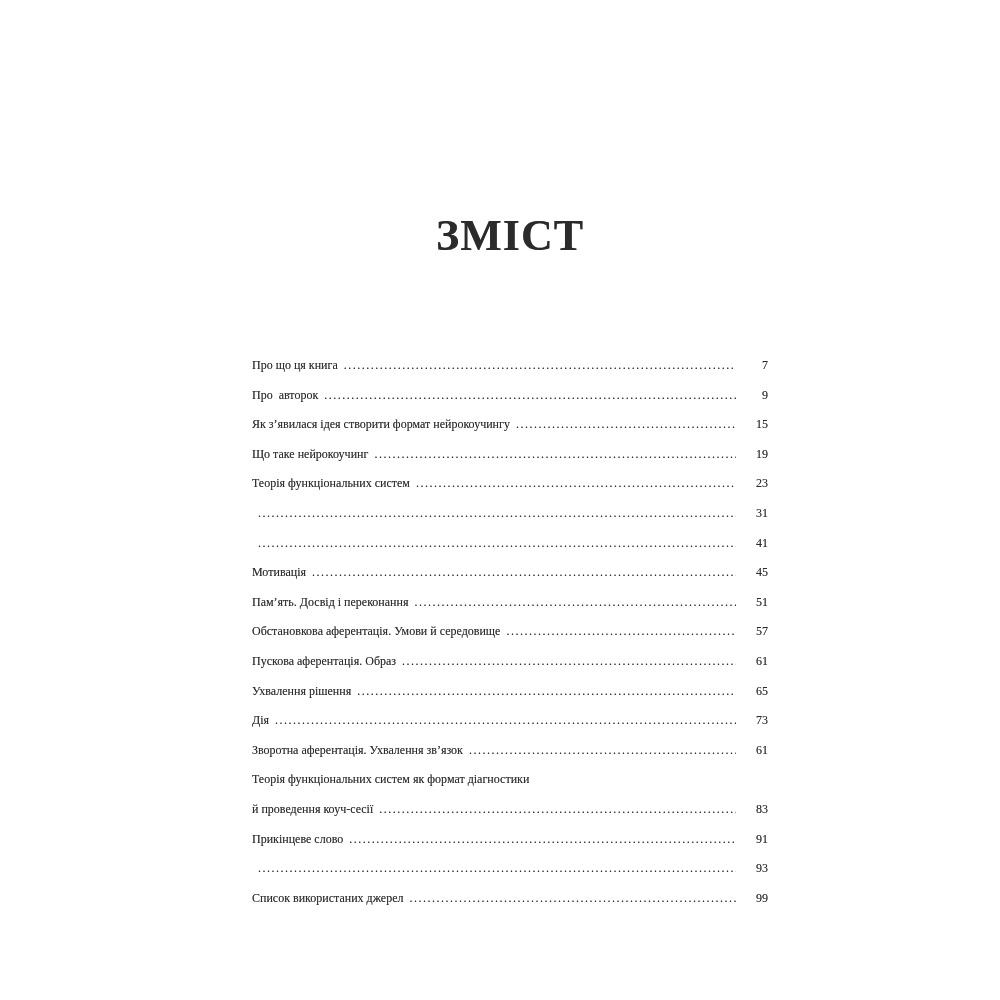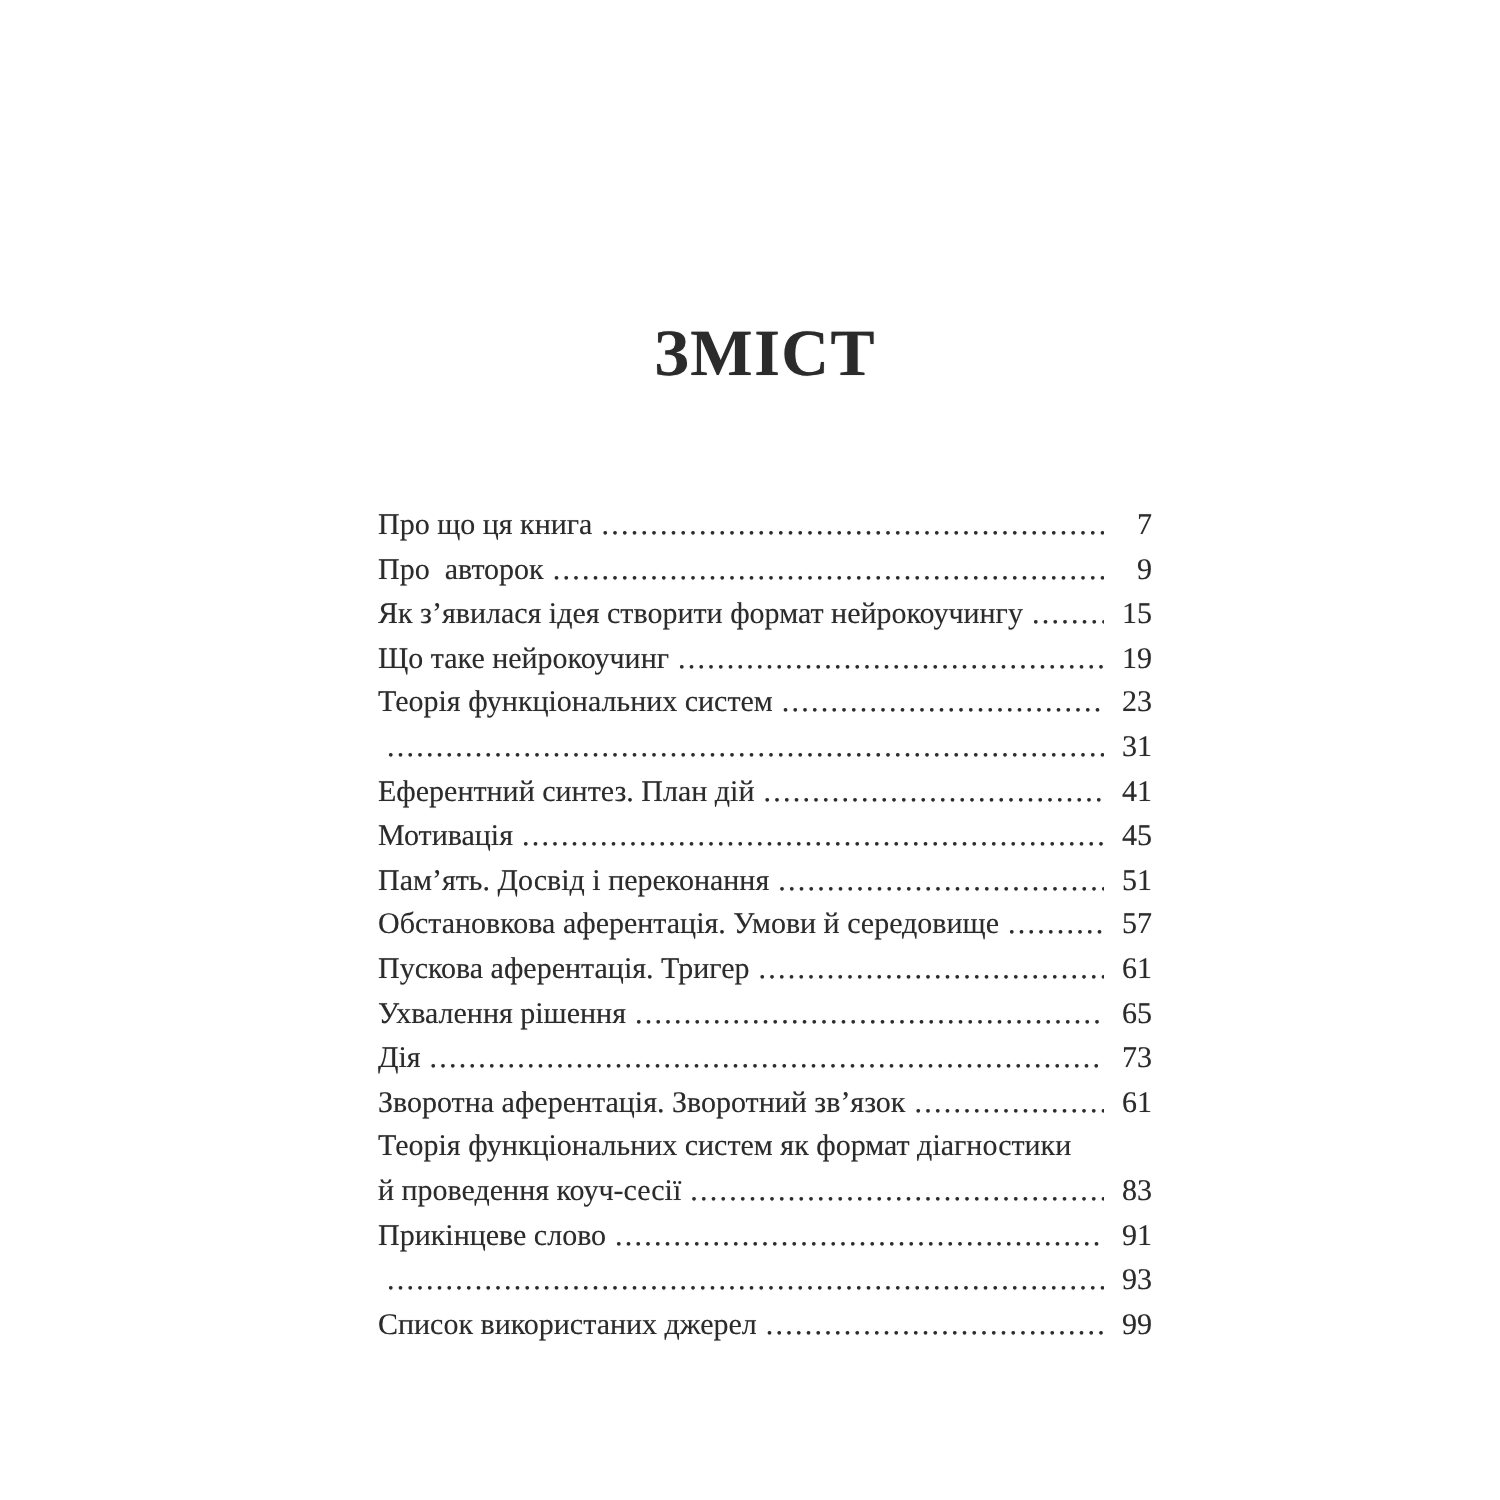--- a/index.html
+++ b/index.html
@@ -26,23 +26,23 @@
     text-align: center;
     font-size: 44px;
     font-weight: bold;
     letter-spacing: 1px;
     color: #2b2b2b;
     text-shadow: 0 0 0.6px rgba(40,40,40,0.55);
   }
   .toc {
     position: absolute;
     left: 252px;
-    top: 336px;
+    top: 351px;
     width: 516px;
-    font-size: 20px;
+    font-size: 12px;
     text-shadow: 0 0 0.5px rgba(40,40,40,0.45);
   }
   .toc-row { margin: 0; }
   .toc-line {
     display: flex;
     align-items: baseline;
     height: 29.6px;
     line-height: 29.6px;
   }
   .toc-label {
@@ -107,21 +107,20 @@
         </div>
       </div>
       <div class="toc-row">
         <div class="toc-line">
           <span class="toc-leader" aria-hidden="true">........................................................................................................................................................................................................</span>
           <span class="toc-page">31</span>
         </div>
       </div>
       <div class="toc-row">
         <div class="toc-line">
-          <span class="toc-label">Еферентний синтез. План дій</span>
           <span class="toc-leader" aria-hidden="true">........................................................................................................................................................................................................</span>
           <span class="toc-page">41</span>
         </div>
       </div>
       <div class="toc-row">
         <div class="toc-line">
           <span class="toc-label">Мотивація</span>
           <span class="toc-leader" aria-hidden="true">........................................................................................................................................................................................................</span>
           <span class="toc-page">45</span>
         </div>
@@ -135,42 +134,42 @@
       </div>
       <div class="toc-row">
         <div class="toc-line">
           <span class="toc-label">Обстановкова аферентація. Умови й середовище</span>
           <span class="toc-leader" aria-hidden="true">........................................................................................................................................................................................................</span>
           <span class="toc-page">57</span>
         </div>
       </div>
       <div class="toc-row">
         <div class="toc-line">
-          <span class="toc-label">Пускова аферентація. Тригер</span>
+          <span class="toc-label">Пускова аферентація. Образ</span>
           <span class="toc-leader" aria-hidden="true">........................................................................................................................................................................................................</span>
           <span class="toc-page">61</span>
         </div>
       </div>
       <div class="toc-row">
         <div class="toc-line">
           <span class="toc-label">Ухвалення рішення</span>
           <span class="toc-leader" aria-hidden="true">........................................................................................................................................................................................................</span>
           <span class="toc-page">65</span>
         </div>
       </div>
       <div class="toc-row">
         <div class="toc-line">
           <span class="toc-label">Дія</span>
           <span class="toc-leader" aria-hidden="true">........................................................................................................................................................................................................</span>
           <span class="toc-page">73</span>
         </div>
       </div>
       <div class="toc-row">
         <div class="toc-line">
-          <span class="toc-label">Зворотна аферентація. Зворотний зв’язок</span>
+          <span class="toc-label">Зворотна аферентація. Ухвалення зв’язок</span>
           <span class="toc-leader" aria-hidden="true">........................................................................................................................................................................................................</span>
           <span class="toc-page">61</span>
         </div>
       </div>
       <div class="toc-row">
         <div class="toc-line">
           <span class="toc-label">Теорія функціональних систем як формат діагностики</span>
         </div>
         <div class="toc-line">
           <span class="toc-label">й проведення коуч-сесії</span>

